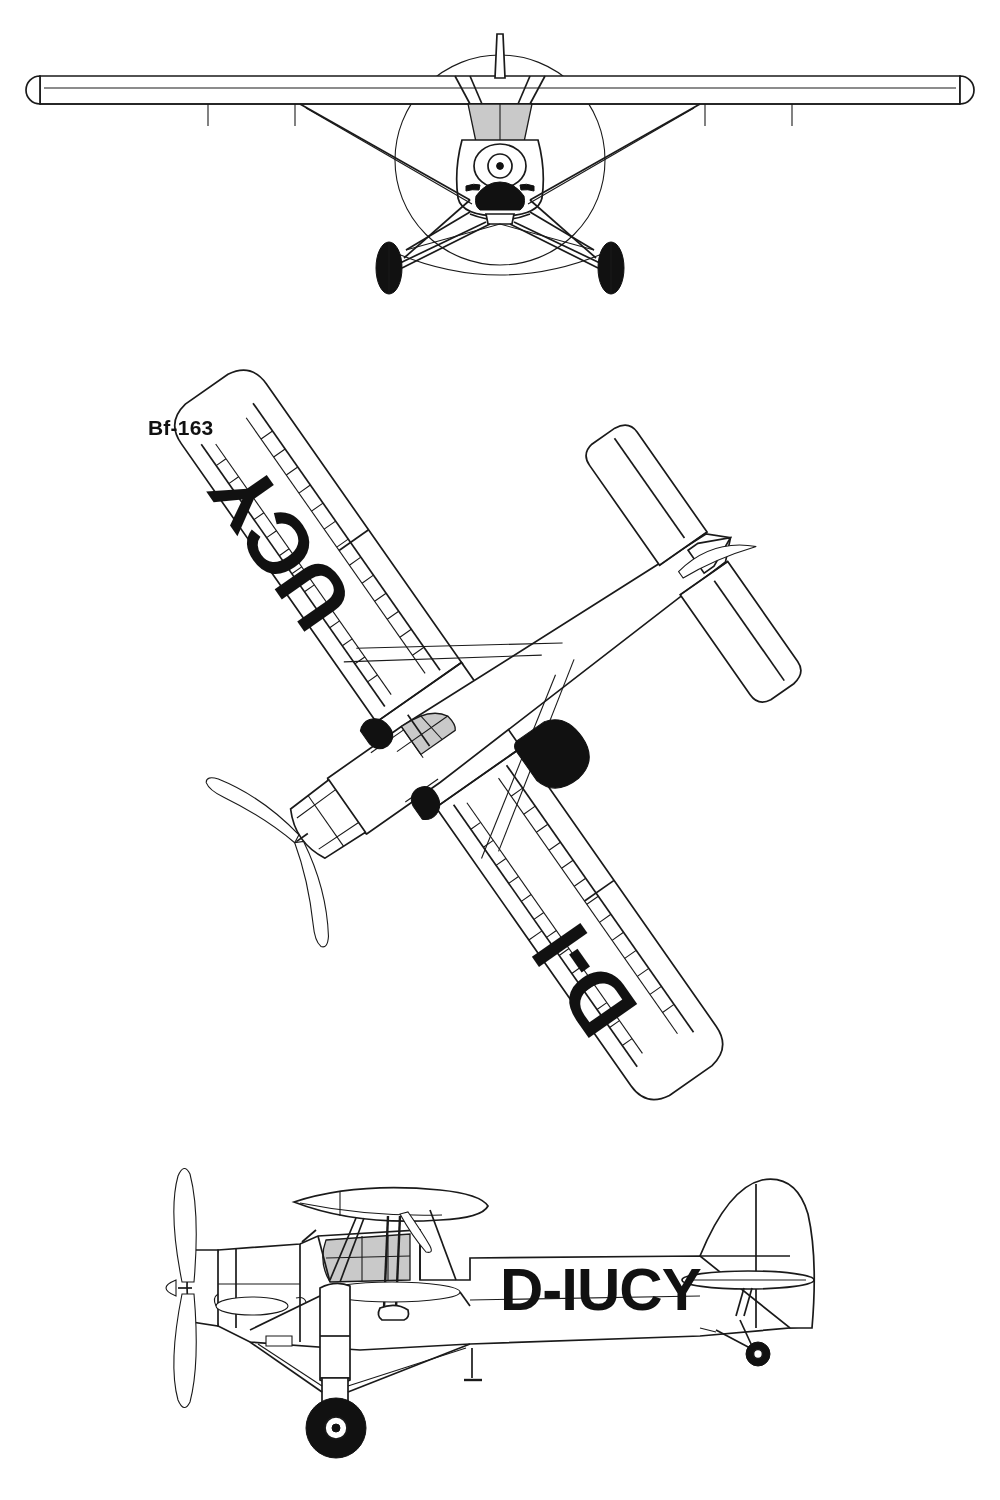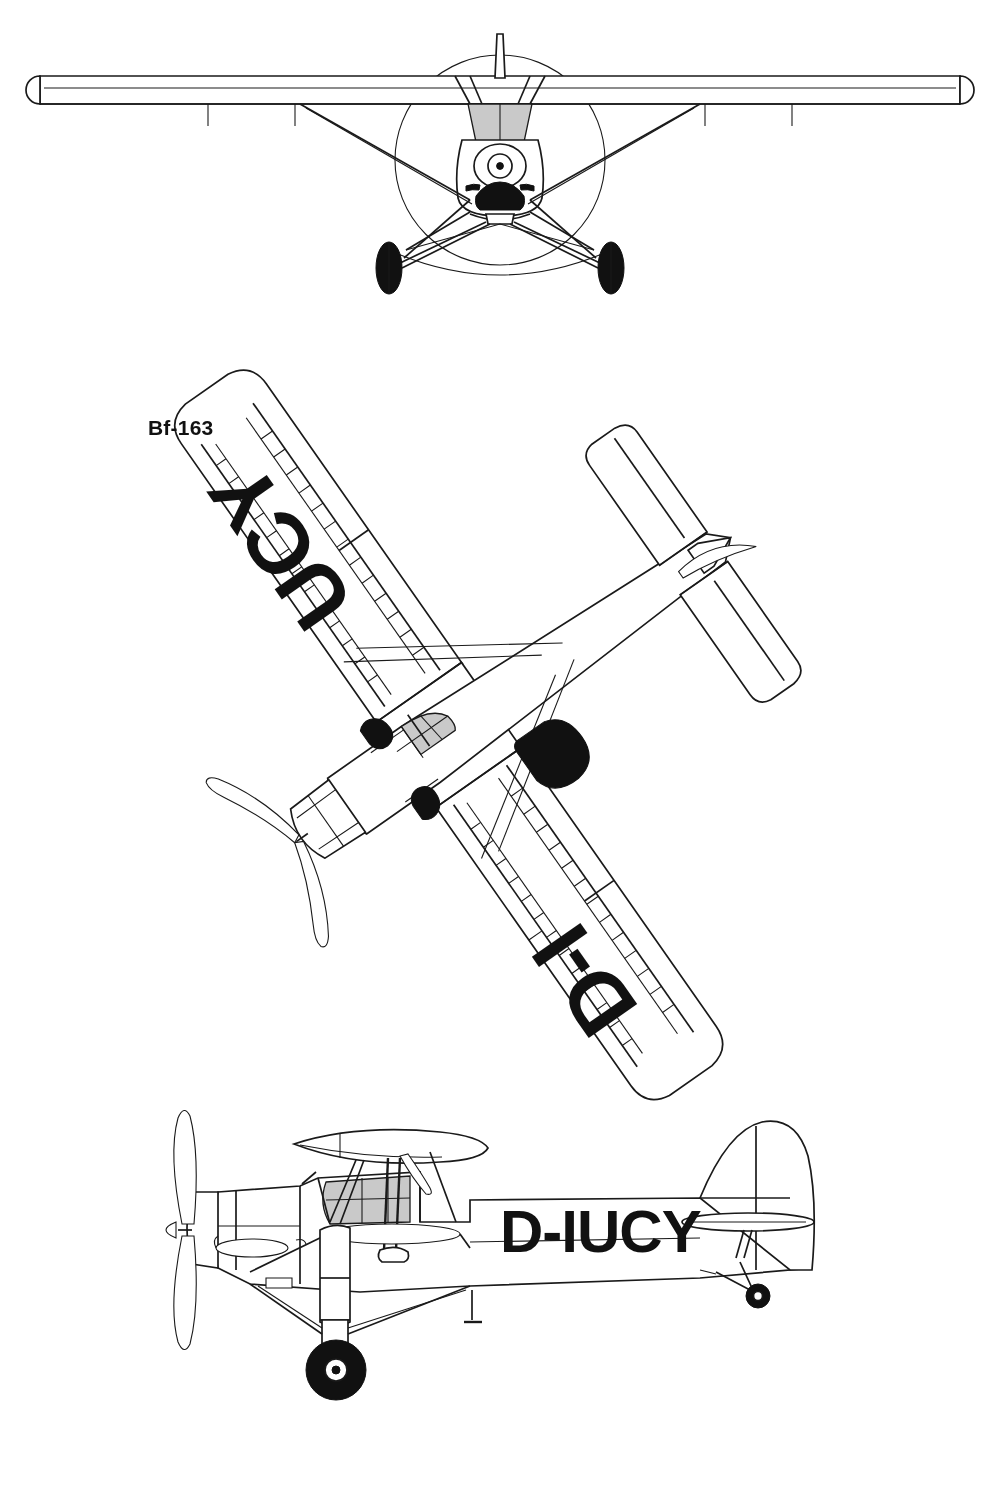--- a/index.html
+++ b/index.html
@@ -20,21 +20,21 @@
     left: 0; top: 0;
     width: 1000px;
     height: 1500px;
     background: #ffffff;
   }
   .view {
     position: absolute;
   }
   #front-view  { left: 0;   top: 0;    width: 1000px; height: 330px; }
   #top-view    { left: 0;   top: 330px; width: 1000px; height: 800px; }
-  #side-view   { left: 0;   top: 1072px; width: 1000px; height: 370px; }
+  #side-view   { left: 0;   top: 1130px; width: 1000px; height: 370px; }
 
   #caption {
     position: absolute;
     left: 148px;
     top: 388px;
     font-size: 21px;
     font-weight: bold;
     color: #111111;
     letter-spacing: 0.2px;
     white-space: nowrap;

